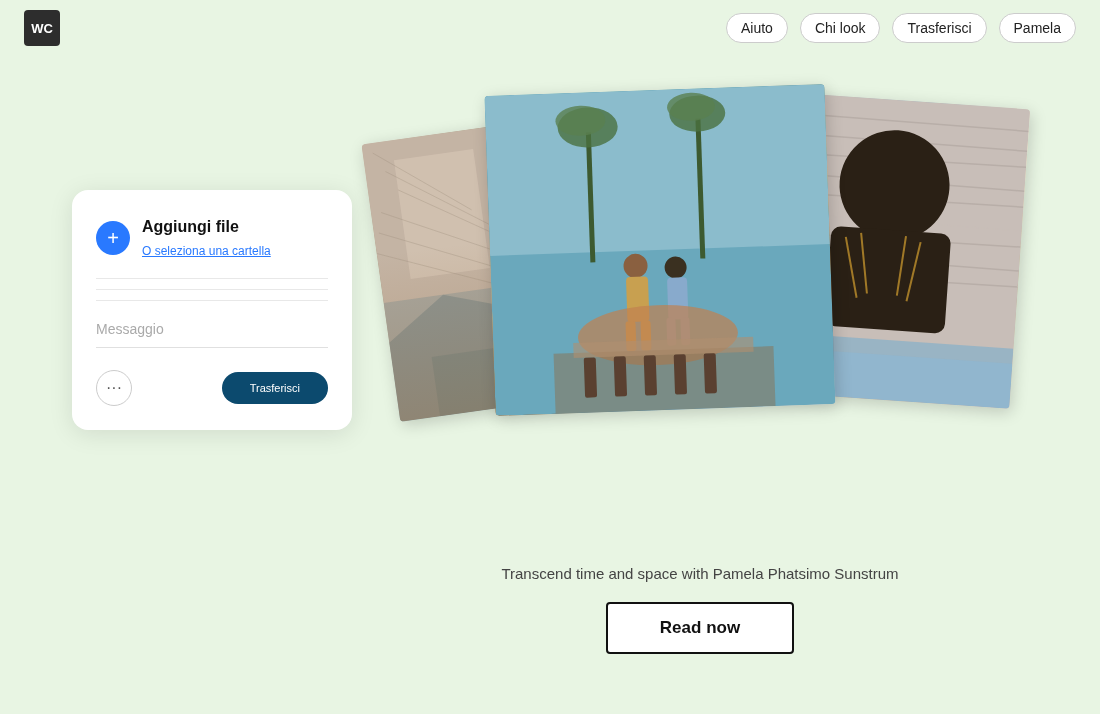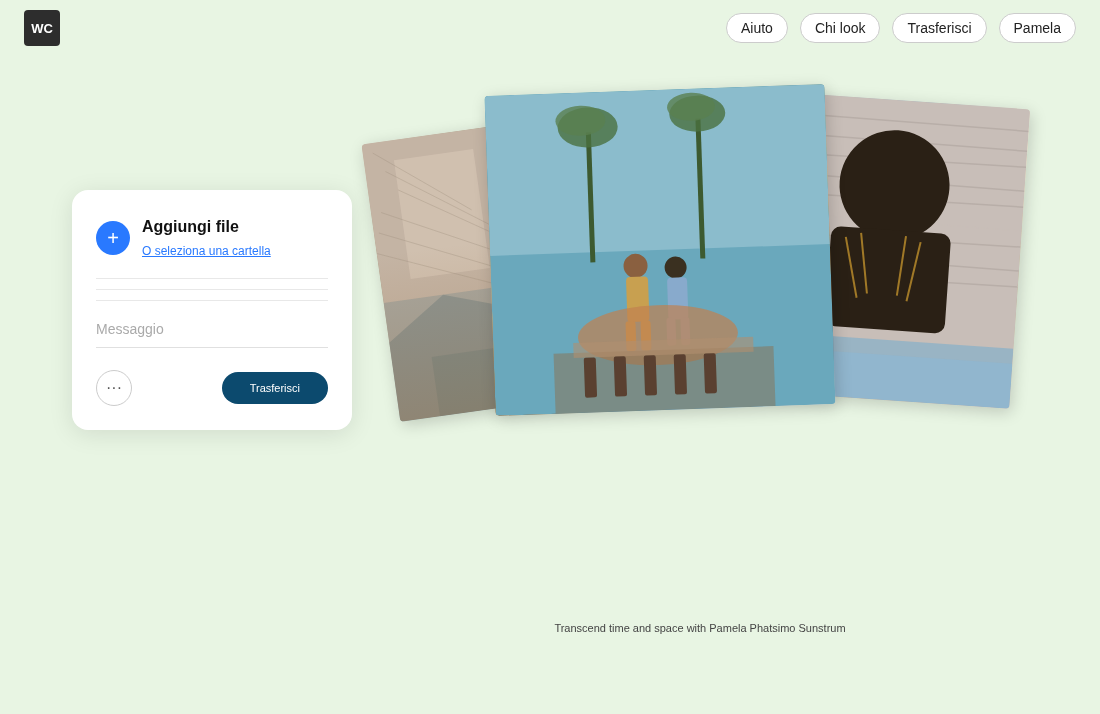--- a/index.html
+++ b/index.html
@@ -218,21 +218,21 @@
     }
     .quote-text {
       font-size: 26px;
       font-weight: 800;
       color: #111;
       line-height: 1.3;
       margin-bottom: 8px;
       font-style: italic;
     }
     .quote-sub {
-      font-size: 11px;
+      font-size: 15px;
       color: #444;
       margin-bottom: 20px;
     }
     .read-btn {
       display: inline-block;
       padding: 14px 52px;
       border: 2px solid #111;
       border-radius: 4px;
       background: white;
       font-size: 17px;
@@ -352,13 +352,14 @@
 
         <rect x="0" y="240" width="260" height="60" fill="#7aaecc" opacity="0.6"></rect>
         <rect x="0" y="255" width="260" height="45" fill="#8ab8d8" opacity="0.5"></rect>
       </svg>
     </div>
   </div>
 </div>
 
 <div class="quote-section">
   <div class="quote-sub">Transcend time and space with Pamela Phatsimo Sunstrum</div>
+  <button class="read-btn">Read now</button>
 </div>
 
 </body></html>

